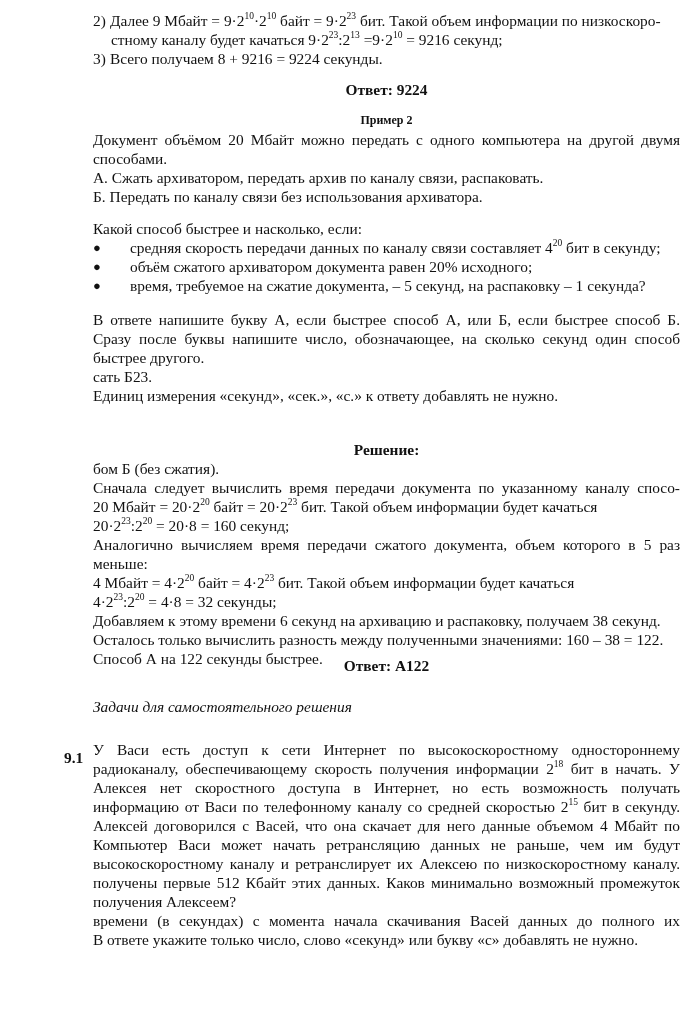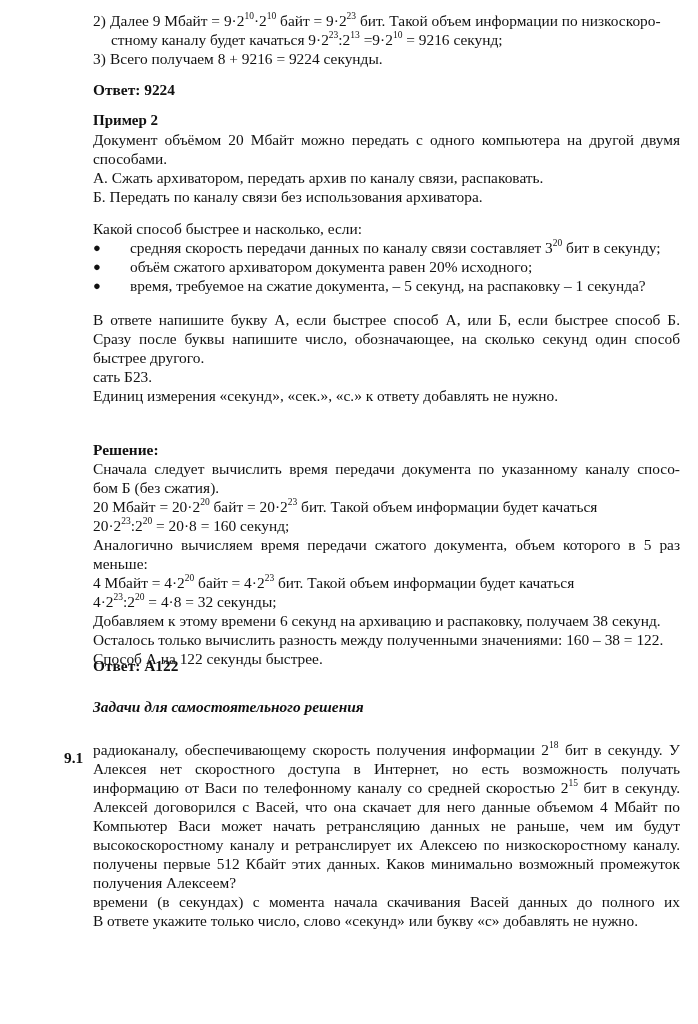--- a/index.html
+++ b/index.html
@@ -5,22 +5,22 @@
   html, body { margin: 0; padding: 0; background: #ffffff; }
   body {
     width: 698px; height: 1024px; position: relative; overflow: hidden;
     font-family: "Liberation Serif", "DejaVu Serif", serif;
     color: #111; font-size: 15.4px; line-height: 19px;
   }
   .page { position: absolute; left: 0; top: 0; width: 633px; height: 1024px; padding-left: 33px; }
   .blk { position: absolute; left: 93px; width: 587px; }
   .line { white-space: nowrap; }
   .just { text-align: justify; text-align-last: justify; white-space: normal; }
-  .bold { font-weight: bold; }
-  .ital { font-style: italic; font-weight: bold; }
+  .bold { font-weight: bold; text-align: center; }
+  .ital { font-style: italic; font-weight: normal; }
   sup { font-size: 9.5px; line-height: 0; position: relative; top: -1px; vertical-align: super; }
   .num { display: inline-block; width: 17px; }
   .indent { padding-left: 18px; }
   .bullet-row { position: relative; padding-left: 37px; }
   .bullet-row .dot { position: absolute; left: 0; top: 0; font-size: 13px; }
   .task-num { position: absolute; left: 64px; font-weight: bold; margin-top: 30px; }
   .page-num { position: absolute; top: 995px; left: 0; width: 698px; text-align: center; font-size: 14px; }
 </style>
 </head>
 <body>
@@ -34,34 +34,34 @@
     <div class="line indent">
       <span>стному каналу будет качаться 9·2</span><sup>23</sup><span>:2</span><sup>13</sup><span> =9·2</span><sup>10</sup><span> = 9216 секунд;</span>
     </div>
     <div class="line">
       <span class="num">3)</span><span>Всего получаем 8 + 9216 = 9224 секунды.</span>
     </div>
   </div>
 
   <div class="blk bold line" style="top:80px;">Ответ: 9224</div>
 
-  <div class="blk bold line" style="top:111px; font-size:15px;">Пример 2</div>
+  <div class="blk bold line" style="top:111px; font-size:12px;">Пример 2</div>
 
   <div class="blk" style="top:130px;">
     <div class="line just">Документ объёмом 20 Мбайт можно передать с одного компьютера на другой двумя</div>
     <div class="line">способами.</div>
     <div class="line">А. Сжать архиватором, передать архив по каналу связи, распаковать.</div>
     <div class="line">Б. Передать по каналу связи без использования архиватора.</div>
   </div>
 
   <div class="blk" style="top:219px;">
     <div class="line">Какой способ быстрее и насколько, если:</div>
     <div class="line bullet-row">
       <span class="dot">●</span>
-      <span>средняя скорость передачи данных по каналу связи составляет 3</span><sup>20</sup><span> бит в секунду;</span>
+      <span>средняя скорость передачи данных по каналу связи составляет 4</span><sup>20</sup><span> бит в секунду;</span>
     </div>
     <div class="line bullet-row">
       <span class="dot">●</span>
       <span>объём сжатого архиватором документа равен 20% исходного;</span>
     </div>
     <div class="line bullet-row">
       <span class="dot">●</span>
       <span>время, требуемое на сжатие документа, – 5 секунд, на распаковку – 1 секунда?</span>
     </div>
   </div>
@@ -70,39 +70,40 @@
     <div class="line just">В ответе напишите букву А, если быстрее способ А, или Б, если быстрее способ Б.</div>
     <div class="line just">Сразу после буквы напишите число, обозначающее, на сколько секунд один способ</div>
     <div class="line">быстрее другого.</div>
     <div class="line">сать Б23.</div>
     <div class="line">Единиц измерения «секунд», «сек.», «с.» к ответу добавлять не нужно.</div>
   </div>
 
   <div class="blk bold line" style="top:440px;">Решение:</div>
 
   <div class="blk" id="solution" style="top:459px;">
+      <div class="line"><span>бом Б (без сжатия).</span></div>
       <div class="line just"><span>Сначала следует вычислить время передачи документа по указанному каналу спосо-</span></div>
-      <div class="line"><span>бом Б (без сжатия).</span></div>
       <div class="line"><span>20 Мбайт = 20·2</span><sup>20</sup><span> байт = 20·2</span><sup>23</sup><span> бит. Такой объем информации будет качаться</span></div>
       <div class="line"><span>20·2</span><sup>23</sup><span>:2</span><sup>20</sup><span> = 20·8 = 160 секунд;</span></div>
       <div class="line just"><span>Аналогично вычисляем время передачи сжатого документа, объем которого в 5 раз</span></div>
       <div class="line"><span>меньше:</span></div>
       <div class="line"><span>4 Мбайт = 4·2</span><sup>20</sup><span> байт = 4·2</span><sup>23</sup><span> бит. Такой объем информации будет качаться</span></div>
       <div class="line"><span>4·2</span><sup>23</sup><span>:2</span><sup>20</sup><span> = 4·8 = 32 секунды;</span></div>
       <div class="line"><span>Добавляем к этому времени 6 секунд на архивацию и распаковку, получаем 38 секунд.</span></div>
       <div class="line"><span>Осталось только вычислить разность между полученными значениями: 160 – 38 = 122.</span></div>
       <div class="line"><span>Способ А на 122 секунды быстрее.</span></div>
     </div>
 
   <div class="blk bold line" style="top:656px;">Ответ: А122</div>
 
   <div class="blk ital line" style="top:697px;">Задачи для самостоятельного решения</div>
   <div class="task-num line" style="top:718px;">9.1</div>
   <div class="blk" id="task" style="top:740px;">
-      <div class="line just"><span>радиоканалу, обеспечивающему скорость получения информации 2</span><sup>18</sup><span> бит в секунду. У</span></div>
+      <div class="line just"><span>У Васи есть доступ к сети Интернет по высокоскоростному одностороннему</span></div>
+      <div class="line just"><span>радиоканалу, обеспечивающему скорость получения информации 2</span><sup>18</sup><span> бит в начать. У</span></div>
       <div class="line just"><span>Алексея нет скоростного доступа в Интернет, но есть возможность получать</span></div>
       <div class="line just"><span>информацию от Васи по телефонному каналу со средней скоростью 2</span><sup>15</sup><span> бит в секунду.</span></div>
       <div class="line just"><span>Алексей договорился с Васей, что она скачает для него данные объемом 4 Мбайт по</span></div>
       <div class="line just"><span>Компьютер Васи может начать ретрансляцию данных не раньше, чем им будут</span></div>
       <div class="line just"><span>высокоскоростному каналу и ретранслирует их Алексею по низкоскоростному каналу.</span></div>
       <div class="line just"><span>получены первые 512 Кбайт этих данных. Каков минимально возможный промежуток</span></div>
       <div class="line"><span>получения Алексеем?</span></div>
       <div class="line just"><span>времени (в секундах) с момента начала скачивания Васей данных до полного их</span></div>
       <div class="line"><span>В ответе укажите только число, слово «секунд» или букву «с» добавлять не нужно.</span></div>
     </div>

